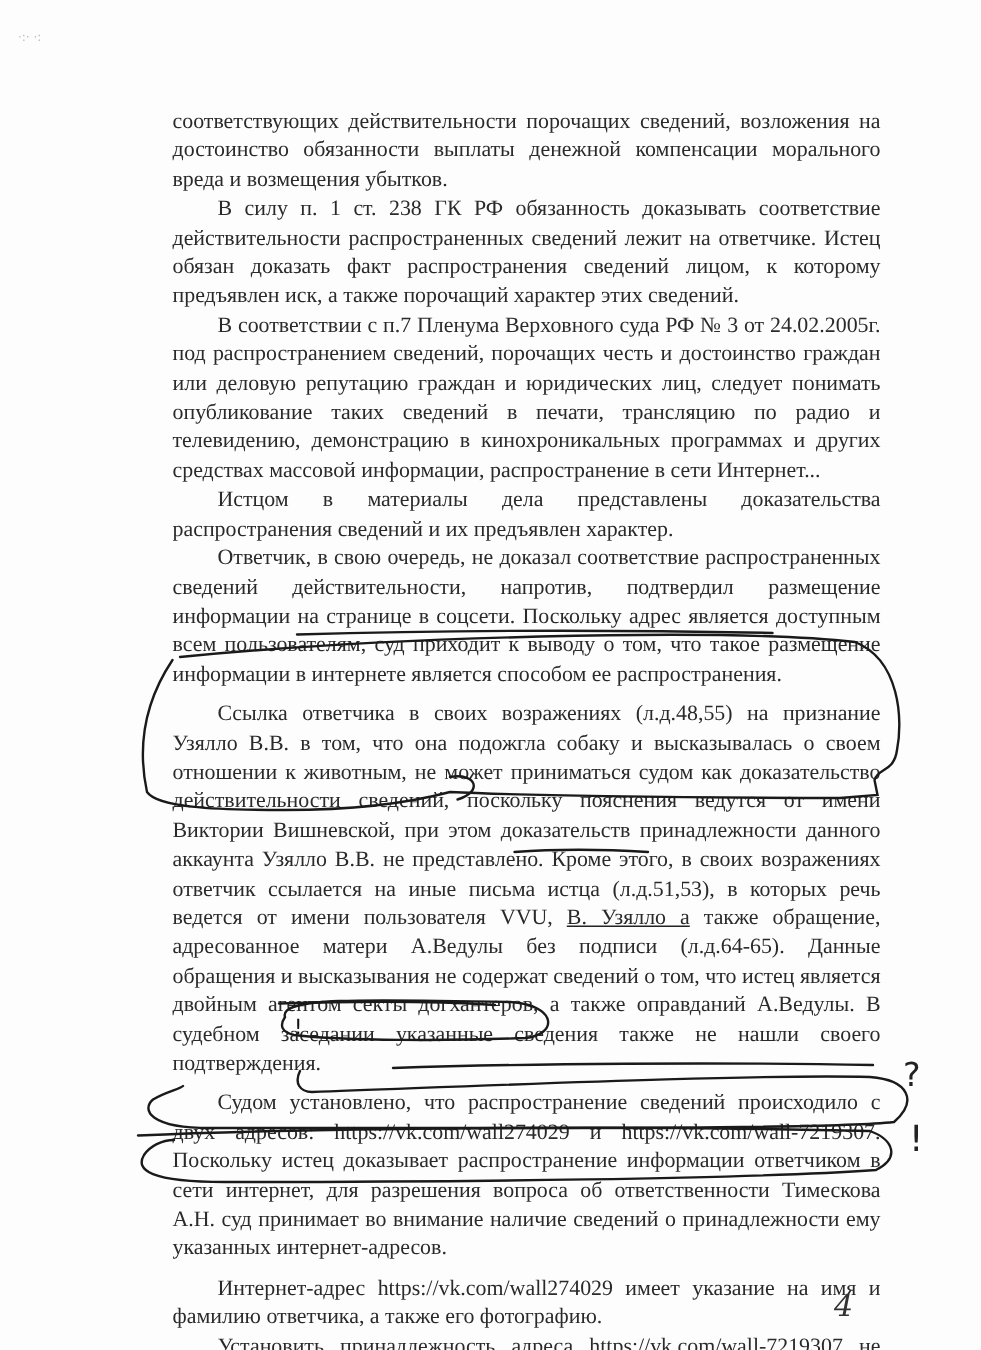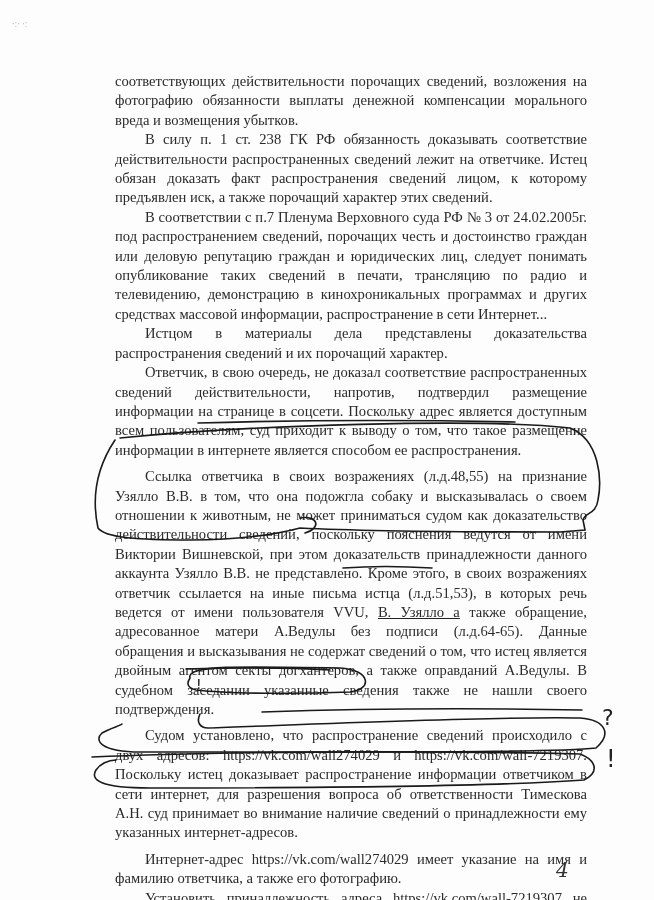--- a/index.html
+++ b/index.html
@@ -19,24 +19,24 @@
   .mark { position:absolute; font-family:"DejaVu Sans", sans-serif; color:#222; }
   .pagenum { position:absolute; left:556px; top:858px; font-family:"DejaVu Serif", serif; font-style:italic; font-size:20px; color:#333; }
 </style>
 </head>
 <body>
 
 <div class="page">
   <div class="scan" style="left:12px;top:20px;">·:·  ·:</div>
 
   <div class="text">
-    <p class="p">соответствующих действительности порочащих сведений, возложения на фотографию обязанности выплаты денежной компенсации морального вреда и возмещения убытков.</p>
+    <p class="p">соответствующих действительности порочащих сведений, возложения на достоинство обязанности выплаты денежной компенсации морального вреда и возмещения убытков.</p>
     <p class="p indent">В силу п. 1 ст. 238 ГК РФ обязанность доказывать соответствие действительности распространенных сведений лежит на ответчике. Истец обязан доказать факт распространения сведений лицом, к которому предъявлен иск, а также порочащий характер этих сведений.</p>
     <p class="p indent">В соответствии с п.7 Пленума Верховного суда РФ № 3 от 24.02.2005г. под распространением сведений, порочащих честь и достоинство граждан или деловую репутацию граждан и юридических лиц, следует понимать опубликование таких сведений в печати, трансляцию по радио и телевидению, демонстрацию в кинохроникальных программах и других средствах массовой информации, распространение в сети Интернет...</p>
-    <p class="p indent">Истцом в материалы дела представлены доказательства распространения сведений и их порочащий характер.</p>
+    <p class="p indent">Истцом в материалы дела представлены доказательства распространения сведений и их предъявлен характер.</p>
     <p class="p indent"><span>Ответчик, в свою очередь, не доказал соответствие распространенных сведений действительности, напротив, подтвердил размещение информации на странице в соцсети. Поскольку адрес является доступным всем пользователям, суд приходит к выводу о том, что такое размещение информации в интернете является способом ее распространения.</span></p>
     <p class="p indent spaced"><span>Ссылка ответчика в своих возражениях (л.д.48,55) на признание Узялло В.В. в том, что она подожгла собаку и высказывалась о своем отношении к животным, не может приниматься судом как доказательство действительности сведений, поскольку пояснения ведутся от имени Виктории Вишневской, при этом доказательств принадлежности данного аккаунта Узялло В.В. не представлено.</span><span> Кроме этого, в своих возражениях ответчик ссылается на иные письма истца (л.д.51,53), в которых речь ведется от имени пользователя VVU, </span><span class="ul">В. Узялло а</span><span> также обращение, адресованное матери А.Ведулы без подписи (л.д.64-65). Данные обращения и высказывания не содержат сведений о том, что истец является двойным агентом секты догхантеров, а также оправданий А.Ведулы. В судебном заседании указанные сведения также не нашли своего подтверждения.</span></p>
     <p class="p indent spaced"><span>Судом установлено, что распространение сведений происходило с двух адресов: </span><span>https://vk.com/wall274029</span><span> и </span><span>https://vk.com/wall-7219307</span><span>. Поскольку истец доказывает распространение информации ответчиком в сети интернет, для разрешения вопроса об ответственности Тимескова А.Н. суд принимает во внимание наличие сведений о принадлежности ему указанных интернет-адресов.</span></p>
     <p class="p indent spaced"><span>Интернет-адрес </span><span>https://vk.com/wall274029</span><span>  имеет указание на имя и фамилию ответчика, а также его фотографию.</span></p>
     <p class="p indent"><span>Установить принадлежность адреса </span><span>https://vk.com/wall-7219307</span><span> не представляется возможным.</span></p>
   </div>
 
   <svg class="ann" viewBox="0 0 654 900">
     <g fill="none" stroke="#1a1a1a" stroke-width="1.6" stroke-linecap="round">
 

